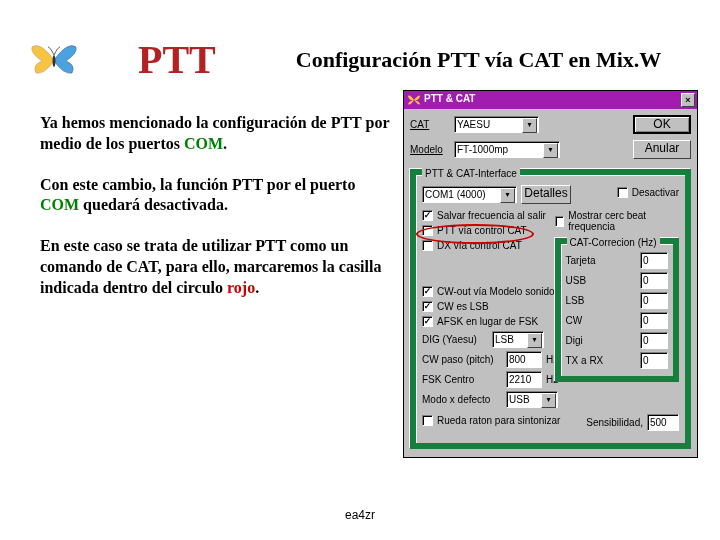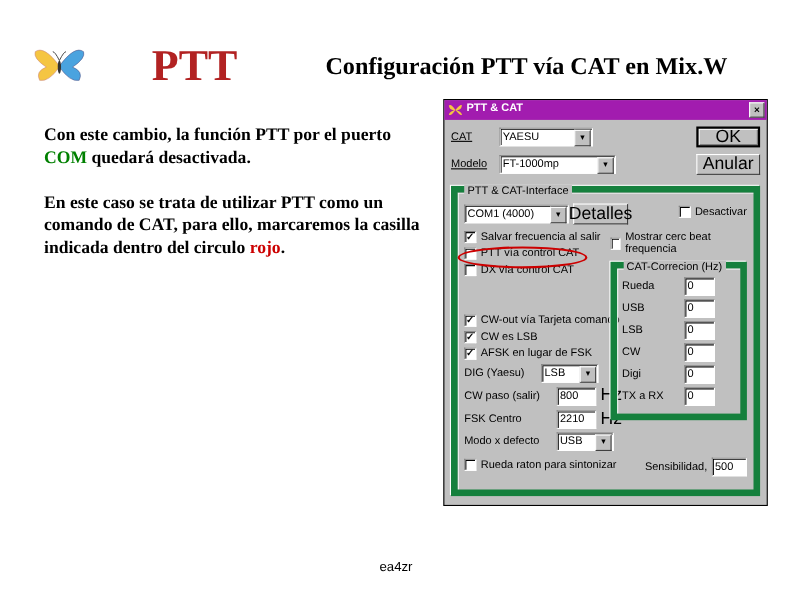--- a/index.html
+++ b/index.html
@@ -98,23 +98,23 @@
     background: #c0c0c0;
     border: 1px solid #fff;
     border-right-color: #404040; border-bottom-color: #404040;
     text-align: center; line-height: 11px; font-size: 8px;
   }
   .btn {
     background: #c0c0c0;
     border: 1px solid #fff;
     border-right-color: #404040; border-bottom-color: #404040;
     height: 19px;
-    font-size: 16px;
+    font-size: 12px;
     padding: 0 6px;
-    display: inline-flex; align-items: center; justify-content: center;
+    display: inline-flex; justify-content: center;
   }
   .btn.primary { border: 2px solid #000; box-shadow: inset 1px 1px 0 #fff, inset -1px -1px 0 #808080; }
   .group {
     border: 6px solid #15803d;
     box-shadow: 1px 1px 0 #fff inset, -1px -1px 0 #fff;
     position: relative;
     padding: 10px 6px 6px 6px;
     margin-top: 10px;
   }
   .group-title {
@@ -137,21 +137,21 @@
   .circle {
     position: absolute;
     border: 2px solid #c00;
     border-radius: 50%;
     pointer-events: none;
   }
   .small-txt {
     width: 28px; text-align: right;
   }
   .row.tight { margin-bottom: 3px; }
-  .hz-lbl { font-size: 16px; }
+  .hz-lbl { font-size: 10px; }
   .footer {
     position: absolute;
     left: 0; right: 0;
     bottom: 18px;
     text-align: center;
     font-family: Arial, sans-serif;
     font-size: 12px;
     color: #000;
   }
 </style>
@@ -166,20 +166,23 @@
       <ellipse cx="24" cy="20" rx="1.5" ry="6" fill="#333"></ellipse>
       <path d="M24 14 Q20 6 18 6 M24 14 Q28 6 30 6" stroke="#333" fill="none" stroke-width="0.8"></path>
     </svg>
   </div>
   <div class="title-main">PTT</div>
   <div class="title-sub">Configuración PTT vía CAT en Mix.W</div>
 </div>
 
 <div class="body-row">
   <div class="text-col">
+    <p>
+      <span>Ya hemos mencionado la configuración de PTT por medio de los puertos </span><span class="green">COM</span><span>.</span>
+    </p>
     <p>
       <span>Con este cambio, la función PTT por el puerto </span><span class="green">COM</span><span> quedará desactivada.</span>
     </p>
     <p>
       <span>En este caso se trata de utilizar PTT como un comando de CAT, para ello, marcaremos la casilla indicada dentro del circulo </span><span class="red">rojo</span><span>.</span>
     </p>
   </div>
 </div>
 
 <div class="dialog">
@@ -246,24 +249,24 @@
               <span>DX vía control CAT</span>
             </div>
           <div class="circle" style="left:-6px; top:14px; width:118px; height:20px;"></div>
         </div>
         <div>
           <div class="chk">
               <div class="chkbox"></div>
               <span>Mostrar cerc beat frequencia</span>
             </div>
 
-          <div class="group" style="margin-top:6px; padding:8px 23px 4px 5px">
+          <div class="group" style="margin-top:6px; padding:8px 5px 4px 5px">
             <div class="group-title">CAT-Correcion (Hz)</div>
             <div class="row tight">
-                <span style="flex:1">Rueda</span>
+                <span style="flex:1">Tarjeta</span>
                 <div class="txt small-txt">
                   <span>0</span>
                 </div>
               </div>
             <div class="row tight">
                 <span style="flex:1">USB</span>
                 <div class="txt small-txt">
                   <span>0</span>
                 </div>
               </div>
@@ -291,38 +294,38 @@
                   <span>0</span>
                 </div>
               </div>
           </div>
         </div>
       </div>
 
       <div style="margin-top:-96px; width:150px;">
         <div class="chk">
             <div class="chkbox">✓</div>
-            <span>CW-out vía Tarjeta comando</span>
+            <span>CW-out vía Modelo sonido</span>
           </div>
         <div class="chk">
             <div class="chkbox">✓</div>
             <span>CW es LSB</span>
           </div>
         <div class="chk">
             <div class="chkbox">✓</div>
             <span>AFSK en lugar de FSK</span>
           </div>
         <div class="row tight">
             <span style="width:66px">DIG (Yaesu)</span>
             <div class="combo" style="width:52px">
               <span>LSB</span>
             </div>
           </div>
         <div class="row tight">
-            <span style="width:80px">CW paso (salir)</span>
+            <span style="width:80px">CW paso (pitch)</span>
             <div class="txt" style="width:36px">
               <span>800</span>
             </div>
             <span class="hz-lbl">Hz</span>
           </div>
         <div class="row tight">
             <span style="width:80px">FSK Centro</span>
             <div class="txt" style="width:36px">
               <span>2210</span>
             </div>

